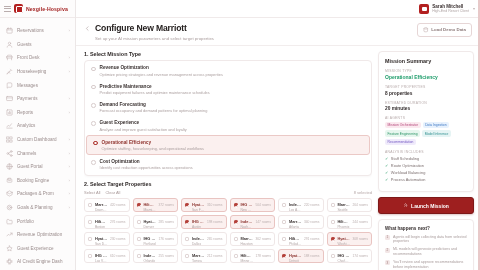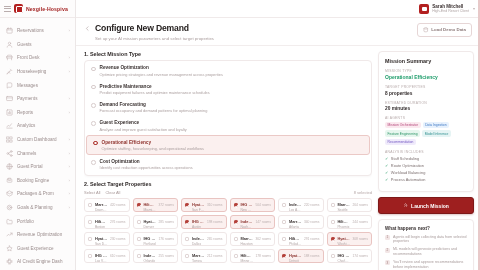--- a/index.html
+++ b/index.html
@@ -395,21 +395,21 @@
   </div>
 
   <div class="page-head">
     <div class="ph-left">
       <span class="back-ic">
         <svg viewBox="0 0 24 24" fill="none" stroke="currentColor" stroke-width="2.4">
             <path d="M15 5l-7 7 7 7"></path>
           </svg>
       </span>
       <div>
-        <div class="pg-title">Configure New Demand</div>
+        <div class="pg-title">Configure New Marriott</div>
         <div class="pg-sub">Set up your AI mission parameters and select target properties</div>
       </div>
     </div>
     <div class="demo-btn">
       <span class="demo-ic">
         <svg viewBox="0 0 24 24" fill="none" stroke="currentColor" stroke-width="2.2">
             <ellipse cx="12" cy="6" rx="8" ry="3"></ellipse>
             <path d="M4 6v12c0 1.7 3.6 3 8 3s8-1.3 8-3V6"></path>
           </svg>
       </span>

